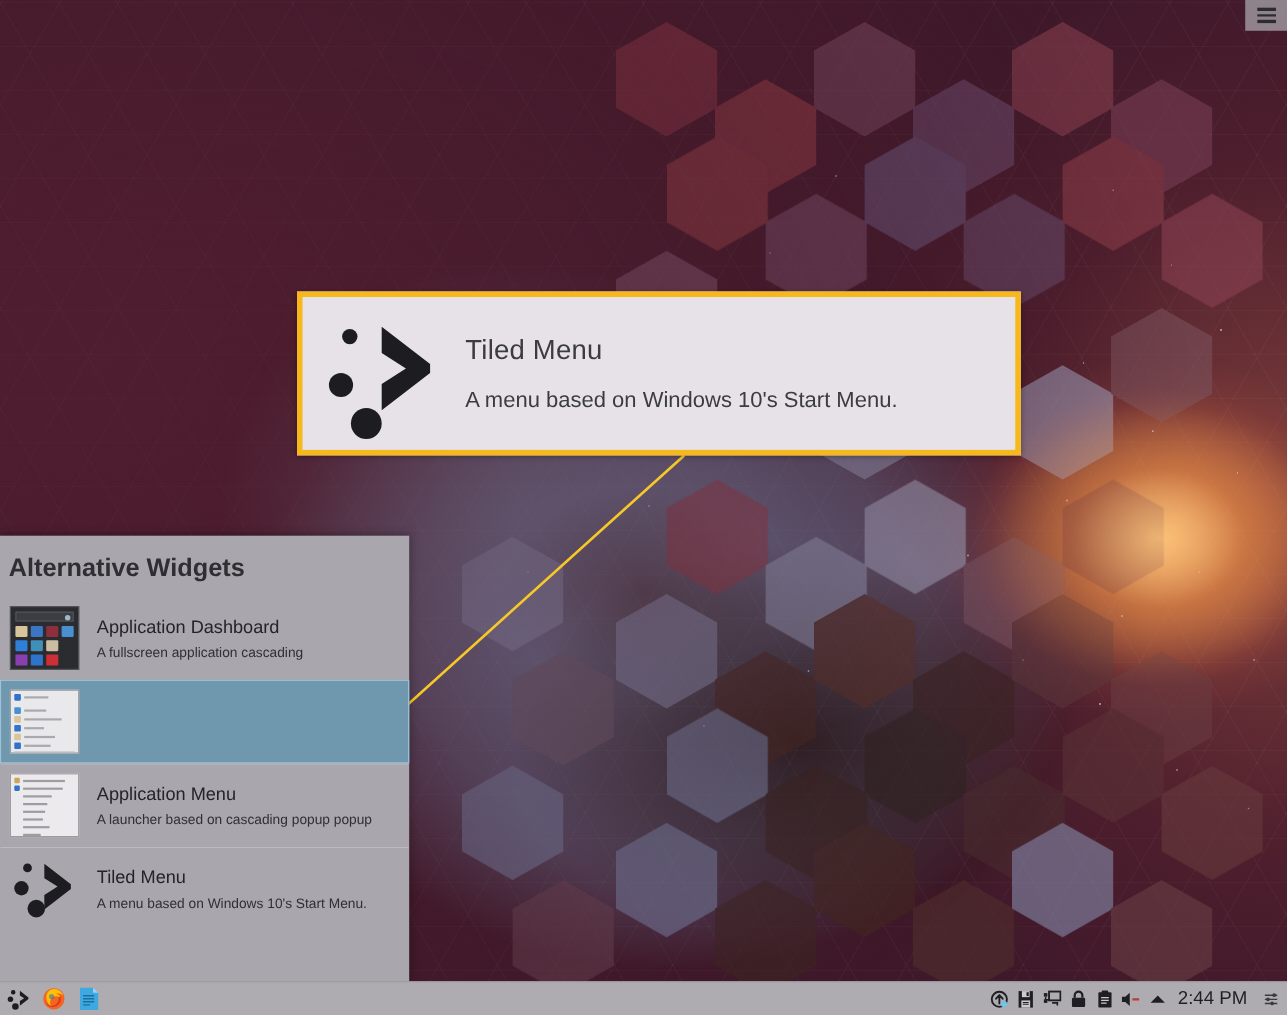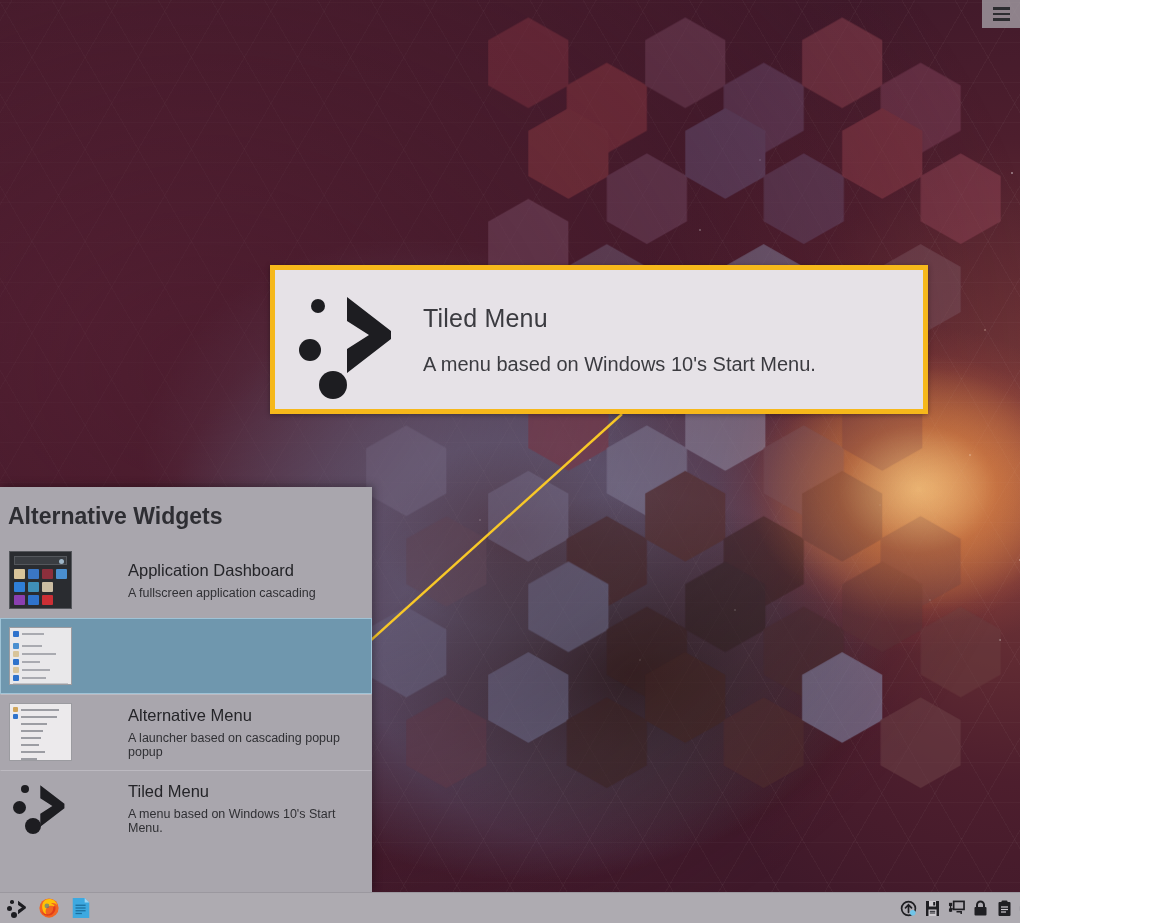--- a/index.html
+++ b/index.html
@@ -5,21 +5,21 @@
   * { box-sizing: border-box; margin: 0; padding: 0; }
   html, body {
     width: 1170px; height: 923px;
     overflow: hidden;
     font-family: "Liberation Sans", sans-serif;
   }
 
   
   #desktop {
     position: relative;
-    width: 1020px; height: 923px;
+    width: 1170px; height: 923px;
     background: #4a2036;
     overflow: hidden;
   }
   .wp-layer { position: absolute; inset: 0; }
 
   
   #wp-base {
     background:
       radial-gradient(ellipse 900px 700px at 8% 35%, #5a2237 0%, #4c1e30 45%, #3f192a 100%),
       linear-gradient(120deg, #4e1f32 0%, #6d2c3c 40%, #5a2a3e 70%, #3a1a28 100%);
@@ -127,21 +127,20 @@
     font-size: 23px; color: #2e2e33; font-weight: 700;
     padding: 16px 0 12px 8px;
   }
   #alt-list { flex: 1; }
 
   .alt-item {
     display: flex; align-items: center;
     height: 76px; padding: 0 8px;
     border: 1px solid transparent;
     cursor: pointer;
-    gap: 40px;
   }
   .alt-item.sep { border-top: 1px solid #bcb9c0; }
   .alt-item.selected {
     background: #6f97ae;
     border: 1px solid #9fc3d6;
   }
   .alt-thumb {
     width: 63px; height: 58px; flex: 0 0 63px;
     margin-right: 16px; position: relative;
     overflow: hidden;
@@ -413,21 +412,21 @@
               <i style="background:transparent"></i>
               <u style="flex:0 0 24px"></u>
             </div>
           <div class="r">
               <i style="background:transparent"></i>
               <u style="flex:0 0 16px"></u>
             </div>
 
         </div>
         <div class="alt-body">
-          <div class="alt-name">Alternative Menu</div>
+          <div class="alt-name">Application Menu</div>
           <div class="alt-desc">A launcher based on cascading popup popup</div>
         </div>
       </div>
 
       <div class="alt-item sep">
         <div class="alt-thumb tm">
           <span class="d" style="left:12px; top:6px;  width:8px;  height:8px;"></span>
           <span class="d" style="left:4px;  top:22px; width:13px; height:13px;"></span>
           <span class="d" style="left:16px; top:39px; width:16px; height:16px;"></span>
           <svg class="chev" style="left:28px; top:6px;" width="34" height="42" viewBox="0 0 62 76">

